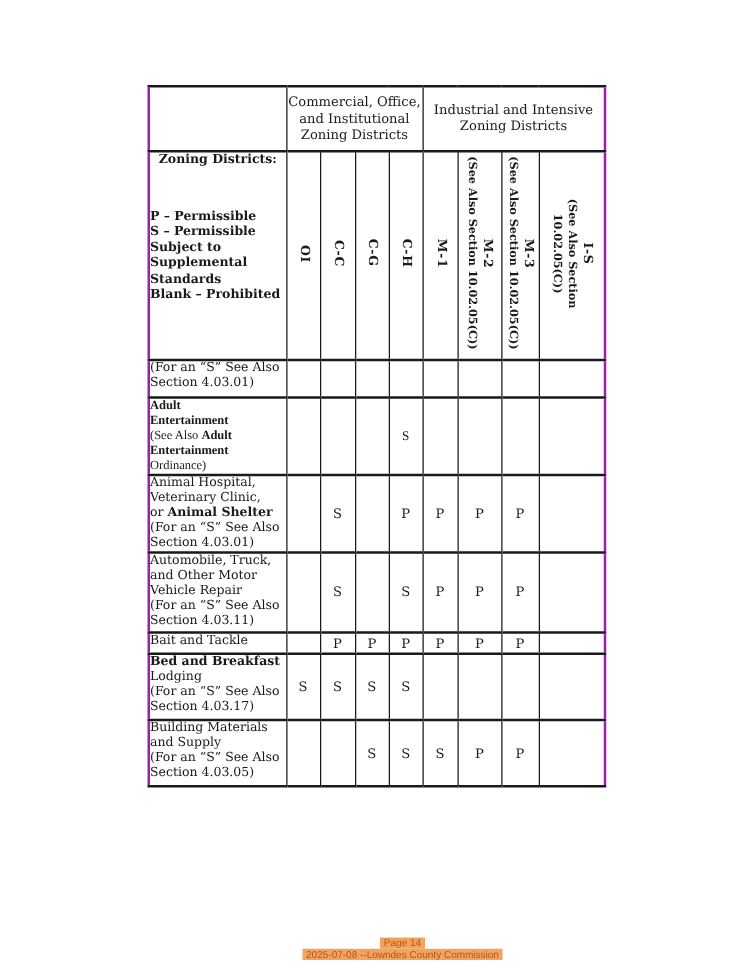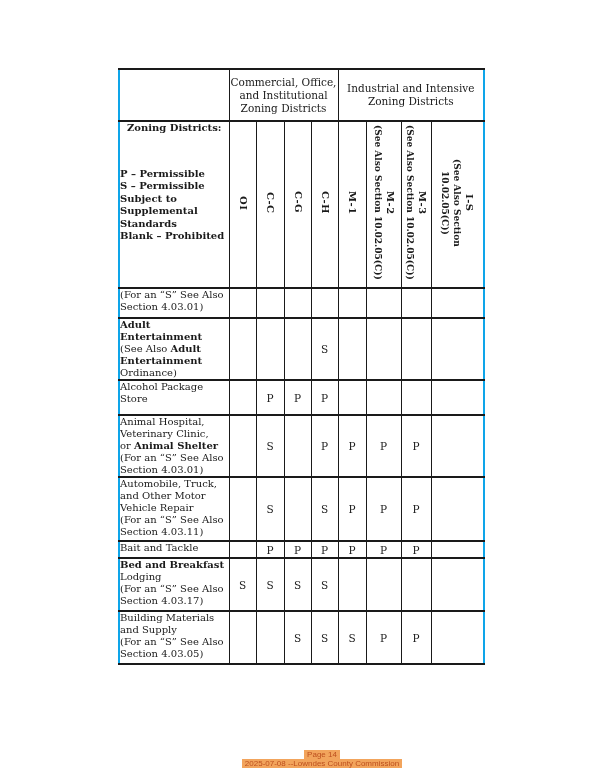--- a/index.html
+++ b/index.html
@@ -9,21 +9,21 @@
     font-family: "DejaVu Serif", serif;
     color: #1a1a1a;
   }
   .sheet { position: relative; width: 600px; height: 776px; background: #ffffff; overflow: hidden; }
 
   table.zoning {
     position: absolute; left: 118px; top: 68px;
     width: 365px;
     border-collapse: collapse;
     table-layout: fixed;
-    border: 2px solid #0ea5e9;
+    border: 2px solid #a21caf;
   }
   .zoning th, .zoning td {
     border: 1px solid #1a1a1a;
     border-top-width: 2px;
     border-bottom-width: 2px;
     padding: 0;
     font-weight: normal;
     overflow: hidden;
   }
 
@@ -151,47 +151,35 @@
 Section 4.03.01)</span></td>
           <td class="mark-cell"></td>
           <td class="mark-cell"></td>
           <td class="mark-cell"></td>
           <td class="mark-cell"></td>
           <td class="mark-cell"></td>
           <td class="mark-cell"></td>
           <td class="mark-cell"></td>
           <td class="mark-cell"></td>
         </tr>
-        <tr style="height: 52px;">
+        <tr style="height: 52px; font-family: Liberation Serif, serif;">
           <td class="label-cell"><span class="bold">Adult
 Entertainment</span><span>
 (See Also </span><span class="bold">Adult
 Entertainment</span><span>
 Ordinance)</span></td>
           <td class="mark-cell"></td>
           <td class="mark-cell"></td>
           <td class="mark-cell"></td>
           <td class="mark-cell">S</td>
           <td class="mark-cell"></td>
           <td class="mark-cell"></td>
           <td class="mark-cell"></td>
           <td class="mark-cell"></td>
         </tr>
-        <tr style="height: 35px;">
-          <td class="label-cell"><span>Alcohol Package
-Store</span></td>
-          <td class="mark-cell"></td>
-          <td class="mark-cell">P</td>
-          <td class="mark-cell">P</td>
-          <td class="mark-cell">P</td>
-          <td class="mark-cell"></td>
-          <td class="mark-cell"></td>
-          <td class="mark-cell"></td>
-          <td class="mark-cell"></td>
-        </tr>
         <tr style="height: 61px;">
           <td class="label-cell"><span>Animal Hospital,
 Veterinary Clinic,
 or </span><span class="bold">Animal Shelter</span><span>
 (For an “S” See Also
 Section 4.03.01)</span></td>
           <td class="mark-cell"></td>
           <td class="mark-cell">S</td>
           <td class="mark-cell"></td>
           <td class="mark-cell">P</td>

